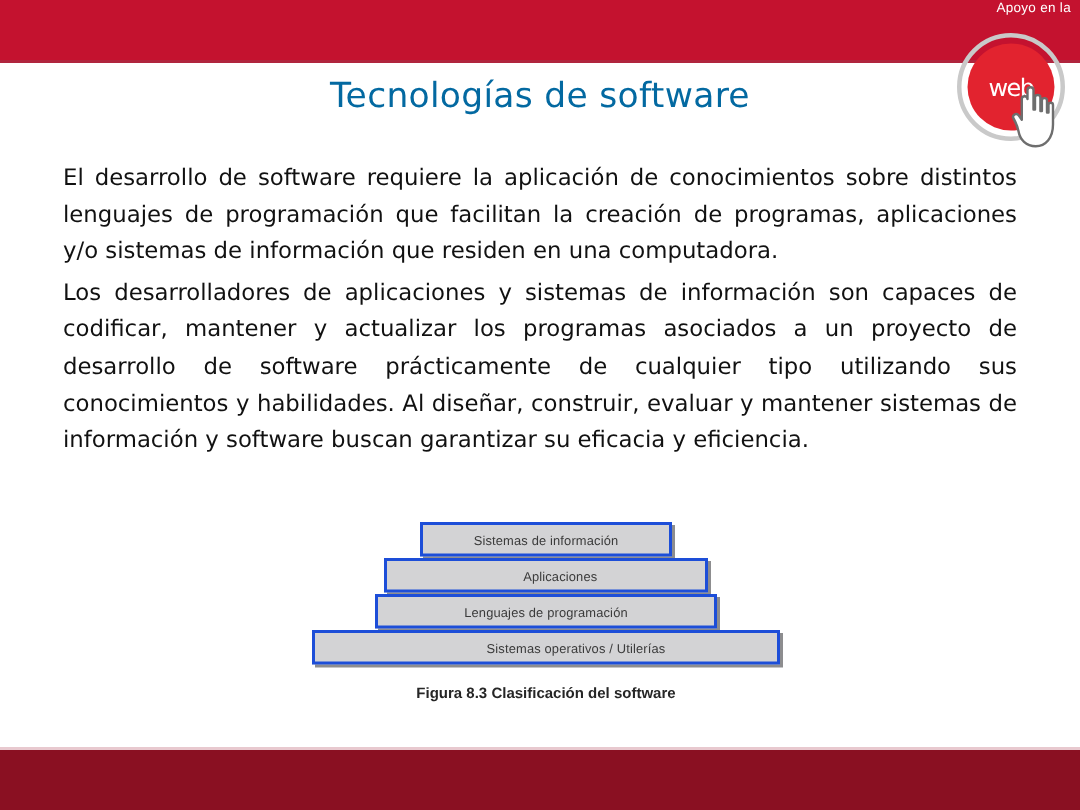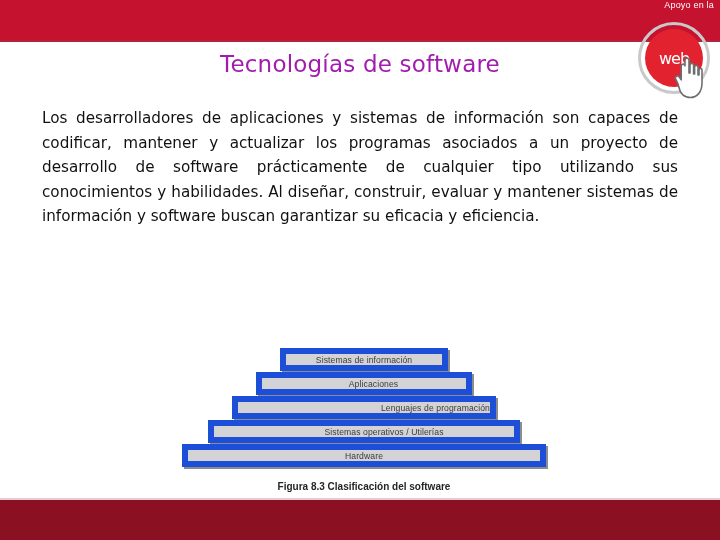--- a/index.html
+++ b/index.html
@@ -93,21 +93,21 @@
   }
 
   
   #slide-title {
     position: absolute;
     left: 0;
     top: 51px;
     width: 720px;
     text-align: center;
     font-size: 23px;
-    color: #a21caf;
+    color: #0369a1;
     font-family: "DejaVu Sans", sans-serif;
     font-weight: normal;
     letter-spacing: .2px;
   }
 
   
   #body-text {
     position: absolute;
     left: 42px;
     top: 106px;
@@ -129,39 +129,39 @@
   
   #figure {
     position: absolute;
     left: 180px;
     top: 348px;
     width: 368px;
   }
   .layer {
     box-sizing: border-box;
     background: #d3d3d5;
-    border: 6px solid #1d4ed8;
+    border: 2px solid #1d4ed8;
     box-shadow: 2px 2px 0 0 #8d8d8f;
     height: 23px;
     margin: 0 auto 1px auto;
     display: flex;
     align-items: center;
     justify-content: center;
     position: relative;
   }
   .layer-label {
     font-size: 8.6px;
     color: #3b3b3b;
     font-family: "Liberation Sans", sans-serif;
     letter-spacing: .1px;
     white-space: nowrap;
   }
   .l1 { width: 168px; }
   .l2 { width: 216px; padding-left: 19px; }
-  .l3 { width: 264px; justify-content: flex-end; }
+  .l3 { width: 228px; }
   .l4 { width: 312px; padding-left: 40px; }
   .l5 { width: 364px; }
 
   #figure-caption {
     margin-top: 14px;
     text-align: center;
     font-size: 10px;
     color: #262626;
     font-family: "Liberation Sans", sans-serif;
     font-weight: bold;
@@ -200,39 +200,37 @@
   <div id="logo-disc"></div>
   <div id="logo-word">web</div>
   <svg id="logo-cursor" viewBox="0 0 30 44">
     <path d="M11 4 C11 1.5 15 1.5 15 4 L15 17 L16 17 L16 9 C16 6.8 19.6 6.8 19.6 9 L19.6 18 L20.6 18 L20.6 11 C20.6 8.9 24 8.9 24 11 L24 19 L25 19 L25 14 C25 12 28 12 28 14 L28 27 C28 36 23 41.5 16.5 41.5 C10 41.5 6 37 5 31.5 C4.3 27.7 2.6 24.6 1.6 22.8 C0.6 21 3.4 18.6 5.2 21 L7.2 23.8 L7.2 10 C7.2 7.6 11 7.6 11 10 Z" fill="#ffffff" stroke="#6e6e6e" stroke-width="1.6" stroke-linejoin="round"></path>
   </svg>
 </div>
 
 <div id="slide-title">Tecnologías de software</div>
 
 <div id="body-text">
+  <p class="para">El desarrollo de software requiere la aplicación de conocimientos sobre distintos lenguajes de programación que facilitan la creación de programas, aplicaciones y/o sistemas de información que residen en una computadora.</p>
   <p class="para">Los desarrolladores de aplicaciones y sistemas de información son capaces de codificar, mantener y actualizar los programas asociados a un proyecto de desarrollo de software prácticamente de cualquier tipo utilizando sus conocimientos y habilidades. Al diseñar, construir, evaluar y mantener sistemas de información y software buscan garantizar su eficacia y eficiencia.</p>
 </div>
 
 <div id="figure">
   <div class="layer l1">
     <span class="layer-label">Sistemas de información</span>
   </div>
   <div class="layer l2">
     <span class="layer-label">Aplicaciones</span>
   </div>
   <div class="layer l3">
     <span class="layer-label">Lenguajes de programación</span>
   </div>
   <div class="layer l4">
     <span class="layer-label">Sistemas operativos /  Utilerías</span>
   </div>
-  <div class="layer l5">
-    <span class="layer-label">Hardware</span>
-  </div>
 
   <div id="figure-caption">
     <span>Figura 8.3</span><span class="cap-rest"> Clasificación del software</span>
   </div>
 </div>
 
 <div id="bottom-bar-edge"></div>
 <div id="bottom-bar"></div>
 
 </body></html>

